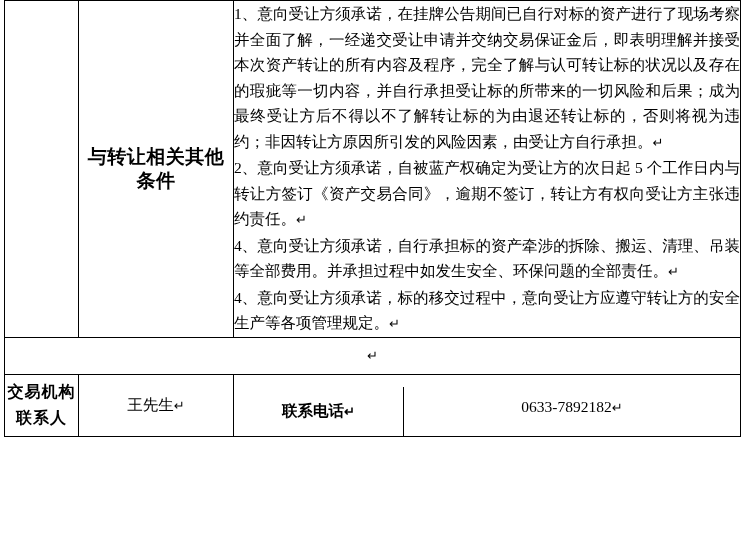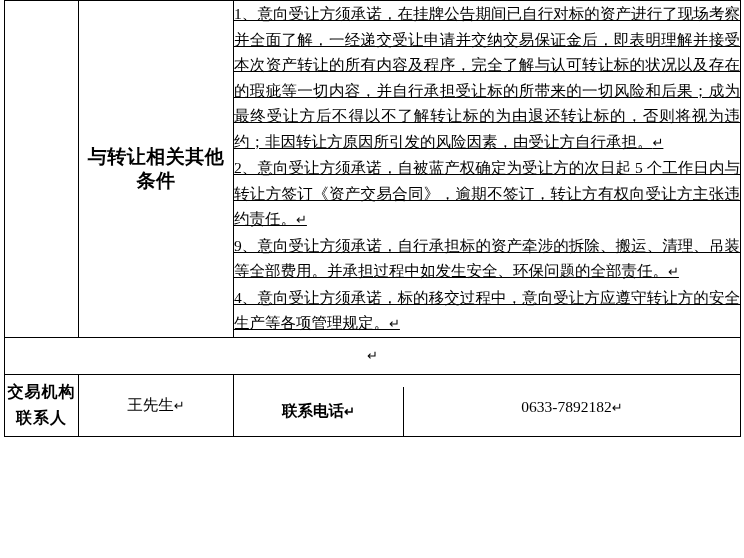--- a/index.html
+++ b/index.html
@@ -47,21 +47,20 @@
     font-size: 19px;
     line-height: 24px;
     letter-spacing: 0.5px;
     padding: 0 6px;
   }
   .cell-conditions-body {
     padding: 6px 8px 6px 10px;
     font-size: 15.5px;
     line-height: 25.5px;
     text-align: justify;
-    text-decoration: underline;
   }
   .cell-conditions-body p {
     margin: 0;
     text-indent: 0;
   }
   .pilcrow {
     font-family: "Liberation Serif", serif;
     font-size: 13px;
   }
   
@@ -131,21 +130,21 @@
           <span>与转让相关其他条件</span>
         </td>
         <td class="cell-conditions-body">
           <p>
             <span>1、意向受让方须承诺，在挂牌公告期间已自行对标的资产进行了现场考察并全面了解，一经递交受让申请并交纳交易保证金后，即表明理解并接受本次资产转让的所有内容及程序，完全了解与认可转让标的状况以及存在的瑕疵等一切内容，并自行承担受让标的所带来的一切风险和后果；成为最终受让方后不得以不了解转让标的为由退还转让标的，否则将视为违约；非因转让方原因所引发的风险因素，由受让方自行承担。</span><span class="pilcrow">↵</span>
           </p>
           <p>
             <span>2、意向受让方须承诺，自被蓝产权确定为受让方的次日起 5 个工作日内与转让方签订《资产交易合同》，逾期不签订，转让方有权向受让方主张违约责任。</span><span class="pilcrow">↵</span>
           </p>
           <p>
-            <span>9、意向受让方须承诺，自行承担标的资产牵涉的拆除、搬运、清理、吊装等全部费用。并承担过程中如发生安全、环保问题的全部责任。</span><span class="pilcrow">↵</span>
+            <span>4、意向受让方须承诺，自行承担标的资产牵涉的拆除、搬运、清理、吊装等全部费用。并承担过程中如发生安全、环保问题的全部责任。</span><span class="pilcrow">↵</span>
           </p>
           <p>
             <span>4、意向受让方须承诺，标的移交过程中，意向受让方应遵守转让方的安全生产等各项管理规定。</span><span class="pilcrow">↵</span>
           </p>
         </td>
       </tr>
       <tr>
         <td class="cell-spacer" colspan="3">
           <span class="pilcrow">↵</span>
         </td>

